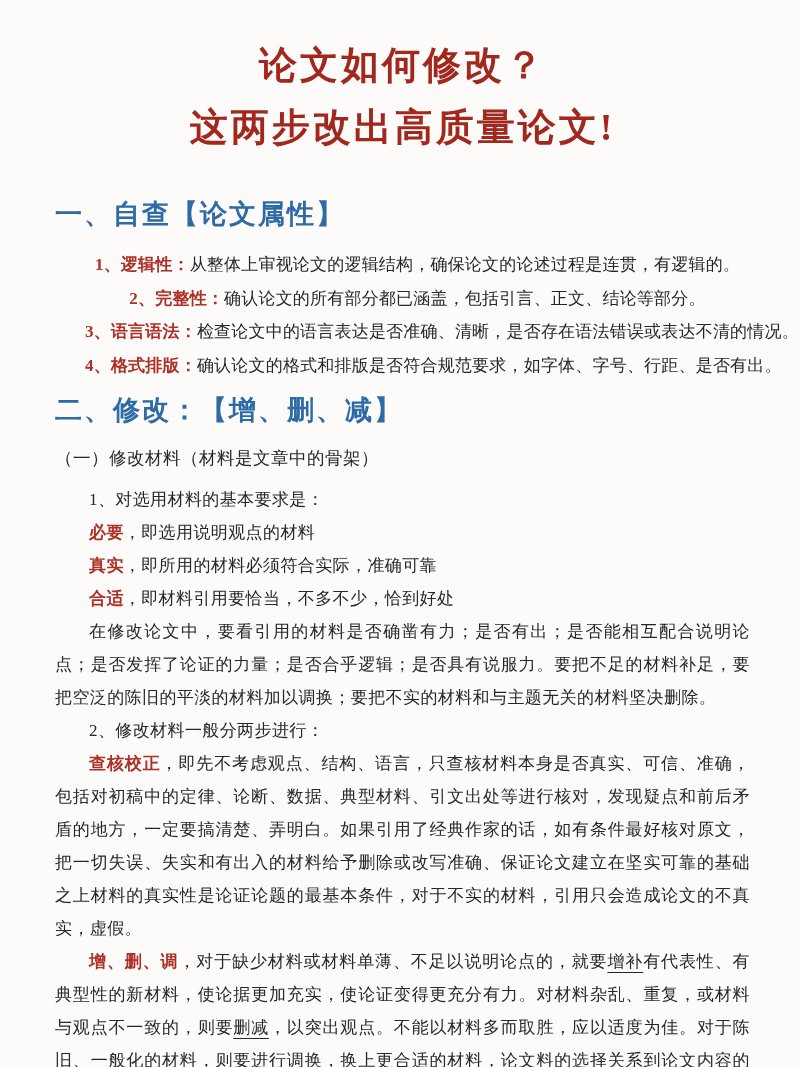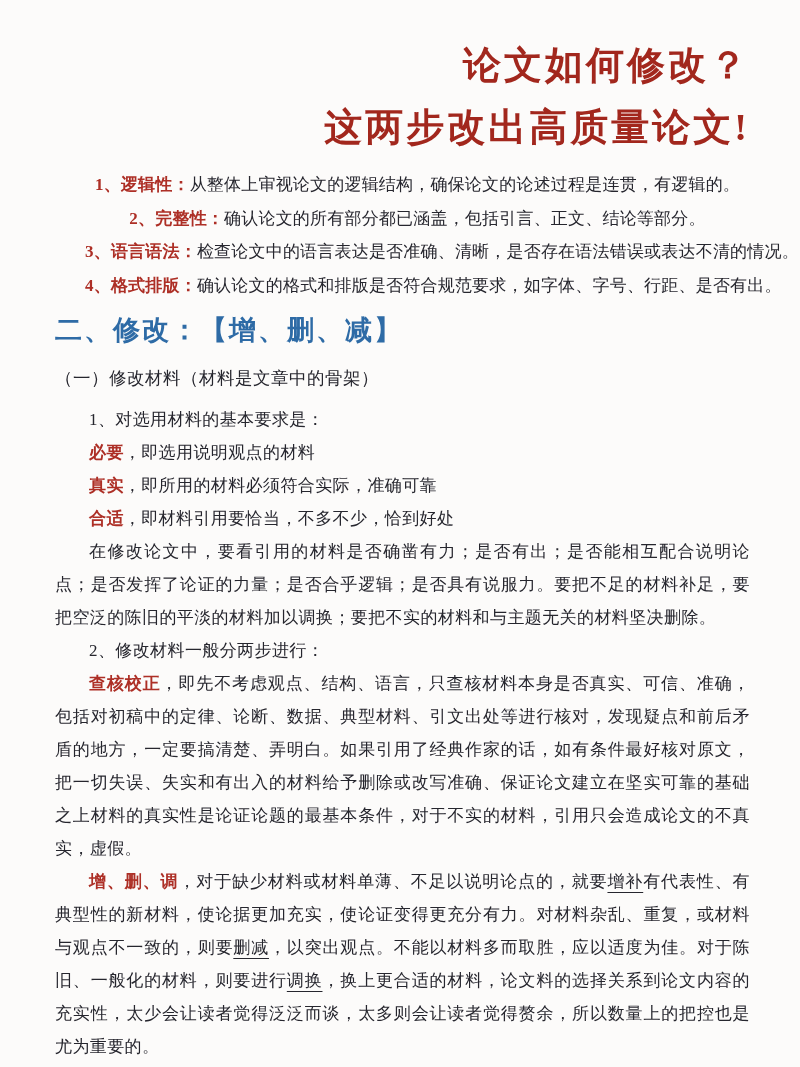--- a/index.html
+++ b/index.html
@@ -14,21 +14,21 @@
     height: 1067px;
     margin: 0 auto;
     background: #fcfbfa;
     color: #26262e;
     overflow: hidden;
     box-sizing: border-box;
     padding: 34px 50px 0 55px;
   }
   
   .doc-title {
-    text-align: right;
+    text-align: center;
     color: #a2271d;
     font-weight: bold;
     font-size: 38px;
     line-height: 62px;
     letter-spacing: 3px;
     margin-bottom: 10px;
   }
   
   .sec-heading {
     color: #2e6ba6;
@@ -100,20 +100,21 @@
 </head>
 <body>
 
 <div class="page">
 
   <div class="doc-title">
     <div>论文如何修改？</div>
     <div>这两步改出高质量论文!</div>
   </div>
 
+  <h2 class="sec-heading first">一、自查【论文属性】</h2>
 
   <div class="check-item"><span class="check-label">1、逻辑性：</span><span>从整体上审视论文的逻辑结构，确保论文的论述过程是连贯，有逻辑的。</span></div>
   <div class="check-item"><span class="check-label">2、完整性：</span><span>确认论文的所有部分都已涵盖，包括引言、正文、结论等部分。</span></div>
   <div class="check-item"><span class="check-label">3、语言语法：</span><span>检查论文中的语言表达是否准确、清晰，是否存在语法错误或表达不清的情况。</span></div>
   <div class="check-item"><span class="check-label">4、格式排版：</span><span>确认论文的格式和排版是否符合规范要求，如字体、字号、行距、是否有出。</span></div>
 
   <h2 class="sec-heading second">二、修改：【增、删、减】</h2>
 
   <div class="sub-heading">（一）修改材料（材料是文章中的骨架）</div>
 

